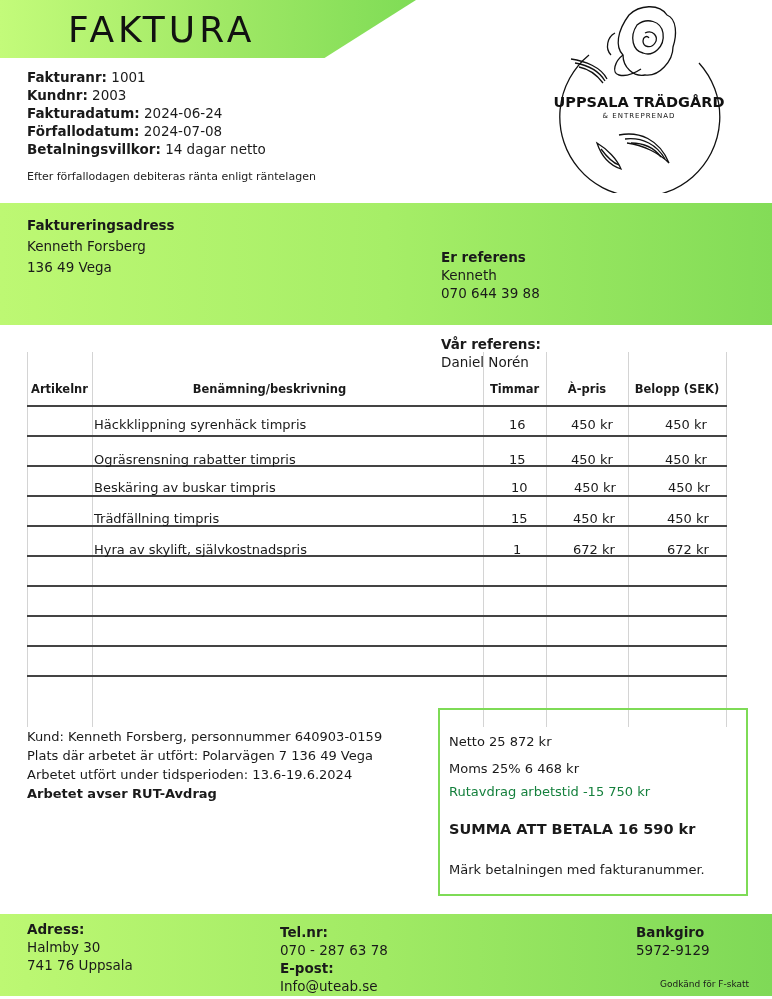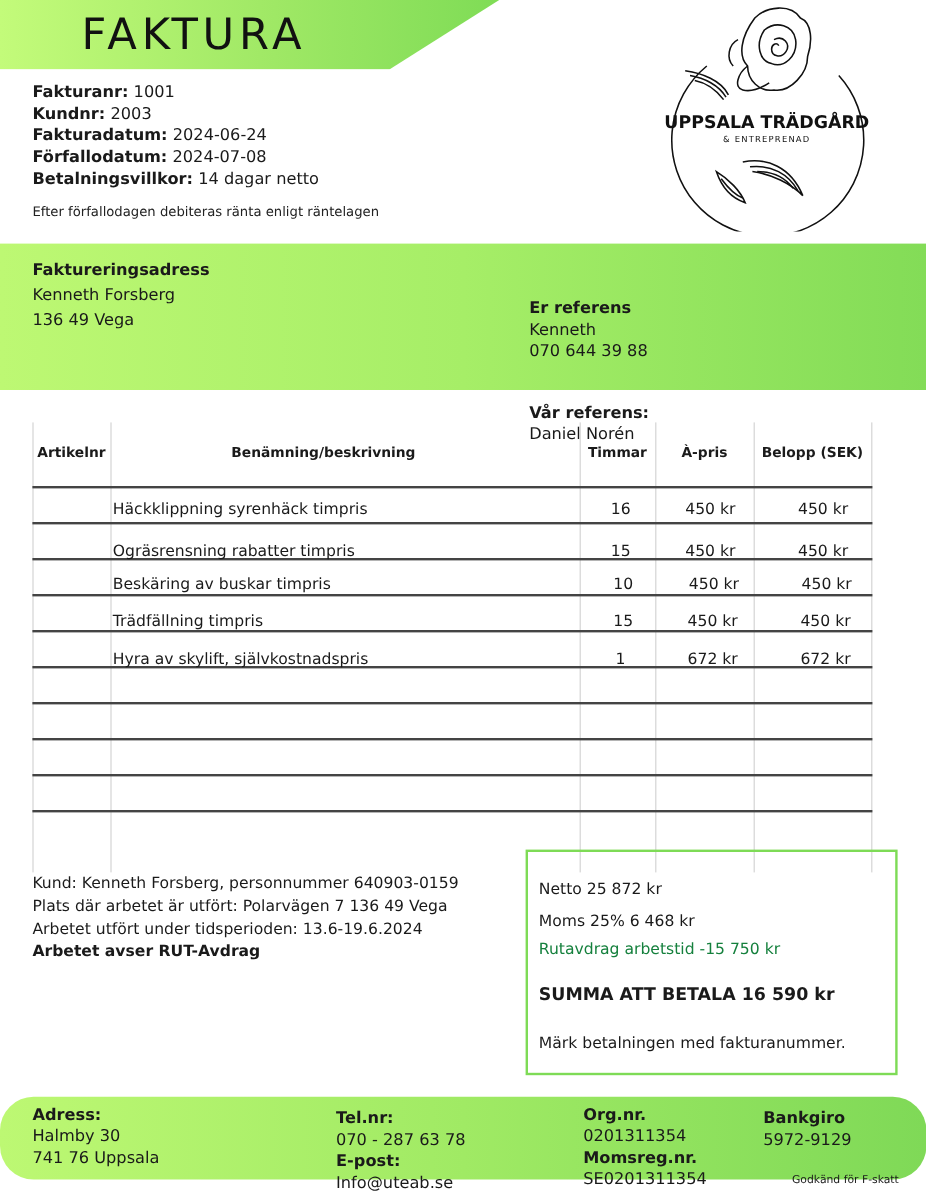--- a/index.html
+++ b/index.html
@@ -27,38 +27,37 @@
       background: linear-gradient(90deg, #bdf873 0%, #a6ee67 50%, #83dc57 100%);
     }
     .bill-block { position: absolute; left: 27px; top: 12px; font-size: 13.5px; line-height: 21px; }
     .bill-block .h { font-weight: bold; }
     .ref-block { position: absolute; left: 441px; top: 12px; font-size: 13.5px; line-height: 18px; }
     .ref-block .h { font-weight: bold; margin-top: 33px; }
 
     .table-area { position: absolute; left: 27px; top: 352px; width: 700px; height: 375px; }
     .vline { position: absolute; top: 0; width: 1px; background: #d4d4d4; height: 375px; }
     .hline { position: absolute; left: 0; width: 700px; height: 1.5px; background: #444; }
-    .th { position: absolute; top: 18px; font-size: 11.5px; font-weight: bold; text-align: center; }
+    .th { position: absolute; top: 30px; font-size: 11.5px; font-weight: bold; text-align: center; }
     .cell { position: absolute; font-size: 13px; white-space: nowrap; }
 
     .notes { position: absolute; left: 27px; top: 727px; font-size: 13px; line-height: 19px; }
     .notes .b { font-weight: bold; }
 
     .sum-box {
       position: absolute; left: 438px; top: 708px; width: 310px; height: 188px;
       border: 2.5px solid #7edb56;
     }
     .sum-line { position: absolute; left: 9px; font-size: 13px; }
     .sum-rut { color: #15803d; }
     .sum-total { font-weight: bold; font-size: 14.5px; }
 
     .footer {
-      position: absolute; left: 0; top: 914px; width: 772px; height: 69px;
+      position: absolute; left: 0; top: 914px; width: 772px; height: 82px;
       background: linear-gradient(90deg, #bdf873 0%, #a0ea64 50%, #7fd957 100%);
-      border-radius: 28px;
     }
     .fcol { position: absolute; top: 6px; font-size: 13.5px; line-height: 18px; }
     .fcol .h { font-weight: bold; }
     .fskatt { position: absolute; left: 660px; top: 65px; font-size: 9px; }
   </style>
 </head>
 <body>
 
 <div class="banner"></div>
 <div class="banner-title">FAKTURA</div>
@@ -197,24 +196,18 @@
     <div class="h">Adress:</div>
     <div>Halmby 30</div>
     <div>741 76 Uppsala</div>
   </div>
   <div class="fcol" style="left:280px;top:9px">
     <div class="h">Tel.nr:</div>
     <div>070 - 287 63 78</div>
     <div class="h">E-post:</div>
     <div>Info@uteab.se</div>
   </div>
-  <div class="fcol" style="left:486px">
-    <div class="h">Org.nr.</div>
-    <div>0201311354</div>
-    <div class="h">Momsreg.nr.</div>
-    <div>SE0201311354</div>
-  </div>
   <div class="fcol" style="left:636px;top:9px">
     <div class="h">Bankgiro</div>
     <div>5972-9129</div>
   </div>
   <div class="fskatt">Godkänd för F-skatt</div>
 </div>
 
 </body></html>

